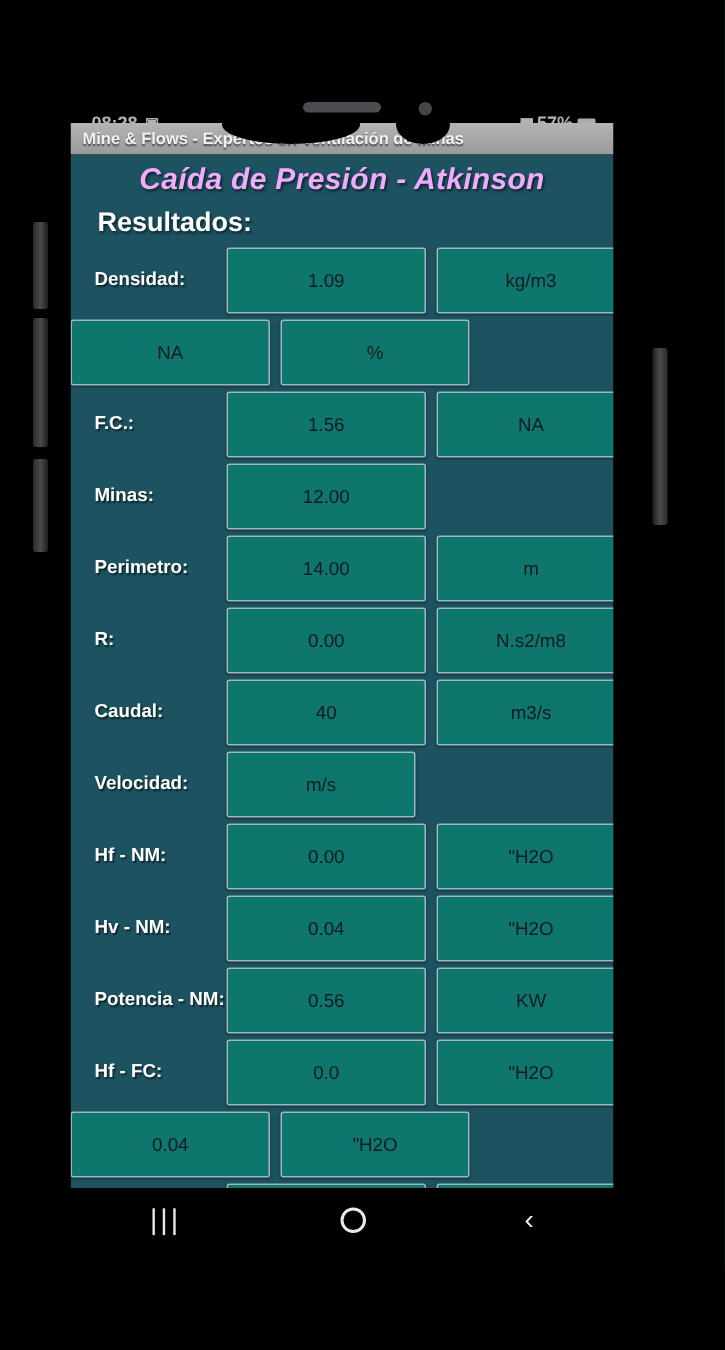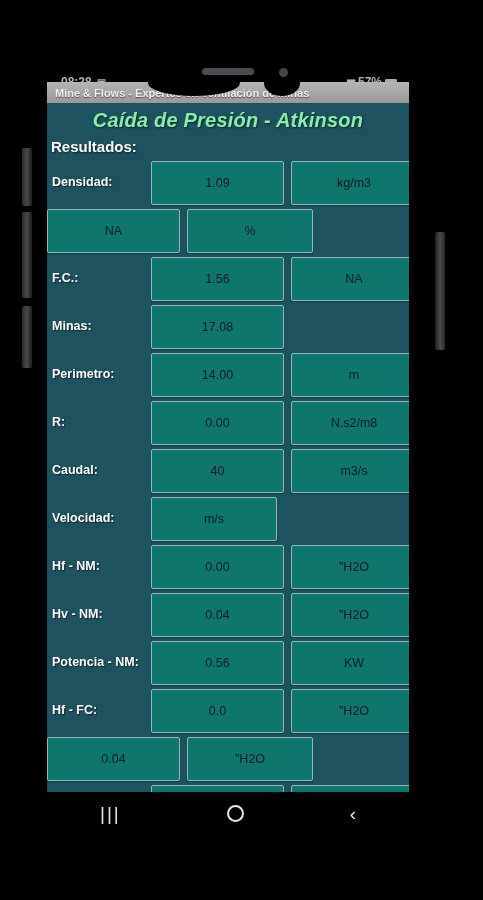--- a/index.html
+++ b/index.html
@@ -60,35 +60,35 @@
   #appbar-cut .blob { position:absolute; top:-12px; background:#000; border-radius:50%; }
   #b1 { left:28%; width:92px; height:26px; }
   #b2 { left:60%; width:36px; height:26px; }
 
   
   #app {
     position:absolute; left:0; top:51px; width:100%; bottom:42px;
     background:#1d5260; overflow:hidden;
   }
   #title {
-    color:#86efac; font-size:20px; font-weight:bold; font-style:italic;
+    color:#f0abfc; font-size:20px; font-weight:bold; font-style:italic;
     text-align:center; padding:6px 0 5px; letter-spacing:.2px;
     text-shadow:1px 1px 2px rgba(0,0,0,.6);
   }
   #subtitle {
-    color:#ffffff; font-size:15px; font-weight:bold; padding:1px 0 4px 4px;
+    color:#ffffff; font-size:18px; font-weight:bold; padding:1px 0 4px 18px;
     text-shadow:1px 1px 2px rgba(0,0,0,.6);
   }
 
   
   #table { display:flex; flex-direction:column; }
   .row { display:flex; align-items:stretch; min-height:48px; padding:2px 0; }
   .lbl {
     flex:0 0 104px; color:#ffffff; font-size:12.5px; font-weight:bold;
-    display:flex; align-items:center; padding-left:5px; line-height:1.25;
+    display:flex; align-items:center; padding-left:16px; line-height:1.25;
     text-shadow:1px 1px 1px rgba(0,0,0,.55);
   }
   .cell {
     background:#0f766e; color:#111c20; font-size:12.5px;
     display:flex; align-items:center; justify-content:center;
     border:1px solid #9cb8bf; border-radius:2px;
     box-shadow:0 1px 2px rgba(0,0,0,.35);
   }
   .cell.val  { flex:0 0 133px; margin-right:7px; }
   .cell.unit { flex:0 0 126px; }
@@ -153,21 +153,21 @@
             <div class="cell val">NA</div>
             <div class="cell unit">%</div>
           </div>
           <div class="row">
             <div class="lbl">F.C.:</div>
             <div class="cell val">1.56</div>
             <div class="cell unit">NA</div>
           </div>
           <div class="row">
             <div class="lbl">Minas:</div>
-            <div class="cell val">17.08</div>
+            <div class="cell val">12.00</div>
           </div>
           <div class="row">
             <div class="lbl">Perimetro:</div>
             <div class="cell val">14.00</div>
             <div class="cell unit">m</div>
           </div>
           <div class="row">
             <div class="lbl">R:</div>
             <div class="cell val">0.00</div>
             <div class="cell unit">N.s2/m8</div>

